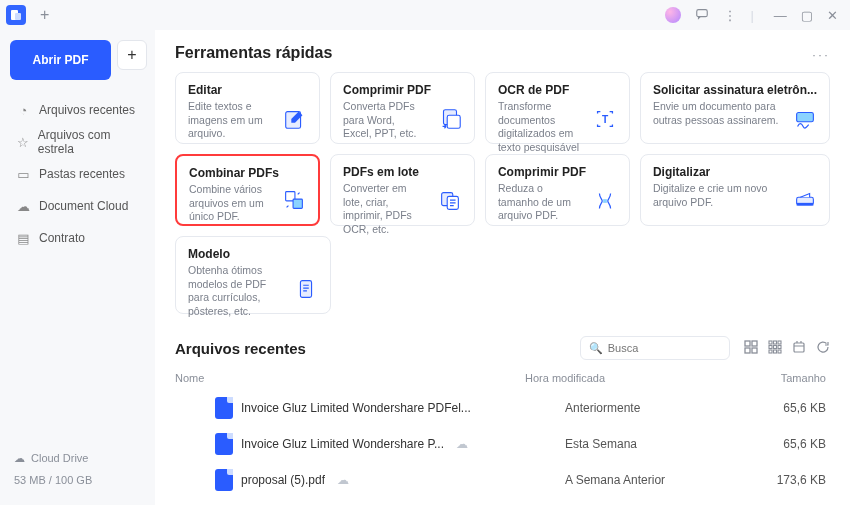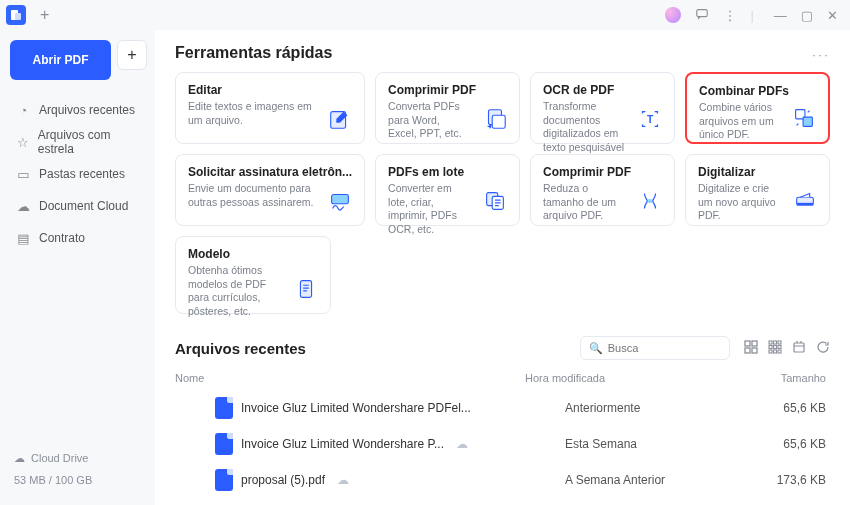--- a/index.html
+++ b/index.html
@@ -153,39 +153,39 @@
       <div class="card">
         <h3>OCR de PDF</h3>
         <p>Transforme documentos digitalizados em texto pesquisável ou editável.</p>
         <div class="card-icon">
           <svg viewBox="0 0 28 28">
               <path d="M6 8V6h3M22 8V6h-3M6 20v2h3M22 20v2h-3" stroke="#2a5cff" stroke-width="1.4" fill="none"></path>
               <text x="14" y="18" text-anchor="middle" font-size="11" fill="#2a5cff" font-weight="bold">T</text>
             </svg>
         </div>
       </div>
+      <div class="card">
+        <h3>Solicitar assinatura eletrôn...</h3>
+        <p>Envie um documento para outras pessoas assinarem.</p>
+        <div class="card-icon">
+          <svg viewBox="0 0 28 28">
+              <rect x="5" y="7" width="18" height="10" rx="2" fill="#8bd3ff" stroke="#2a5cff" stroke-width="1.2"></rect>
+              <path d="M6 22c2-4 4-4 6 0s4 0 6-2" stroke="#2a5cff" stroke-width="1.3" fill="none"></path>
+            </svg>
+        </div>
+      </div>
+
       <div class="card highlight">
         <h3>Combinar PDFs</h3>
         <p>Combine vários arquivos em um único PDF.</p>
         <div class="card-icon">
           <svg viewBox="0 0 28 28">
               <rect x="5" y="5" width="10" height="10" rx="1" fill="#fff" stroke="#2a5cff" stroke-width="1.2"></rect>
               <rect x="13" y="13" width="10" height="10" rx="1" fill="#8bd3ff" stroke="#2a5cff" stroke-width="1.2"></rect>
               <path d="M18 8l2-2M8 20l-2 2" stroke="#2a5cff" stroke-width="1.3"></path>
-            </svg>
-        </div>
-      </div>
-
-      <div class="card">
-        <h3>Solicitar assinatura eletrôn...</h3>
-        <p>Envie um documento para outras pessoas assinarem.</p>
-        <div class="card-icon">
-          <svg viewBox="0 0 28 28">
-              <rect x="5" y="7" width="18" height="10" rx="2" fill="#8bd3ff" stroke="#2a5cff" stroke-width="1.2"></rect>
-              <path d="M6 22c2-4 4-4 6 0s4 0 6-2" stroke="#2a5cff" stroke-width="1.3" fill="none"></path>
             </svg>
         </div>
       </div>
       <div class="card">
         <h3>PDFs em lote</h3>
         <p>Converter em lote, criar, imprimir, PDFs OCR, etc.</p>
         <div class="card-icon">
           <svg viewBox="0 0 28 28">
               <rect x="5" y="5" width="12" height="14" rx="2" fill="#e6ecff" stroke="#2a5cff" stroke-width="1.2"></rect>
               <rect x="11" y="9" width="12" height="14" rx="2" fill="#fff" stroke="#2a5cff" stroke-width="1.2"></rect>

